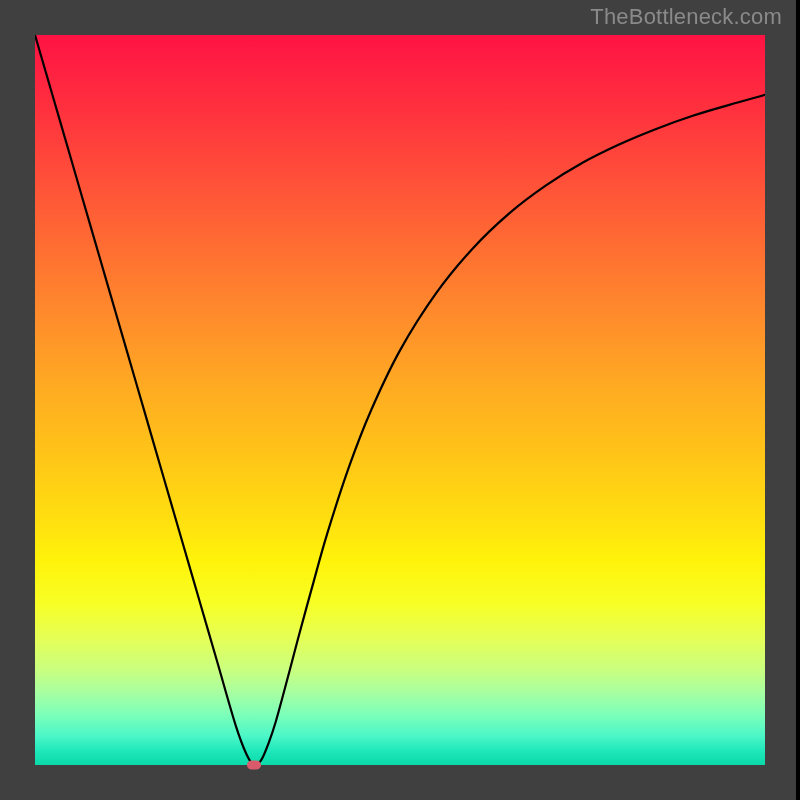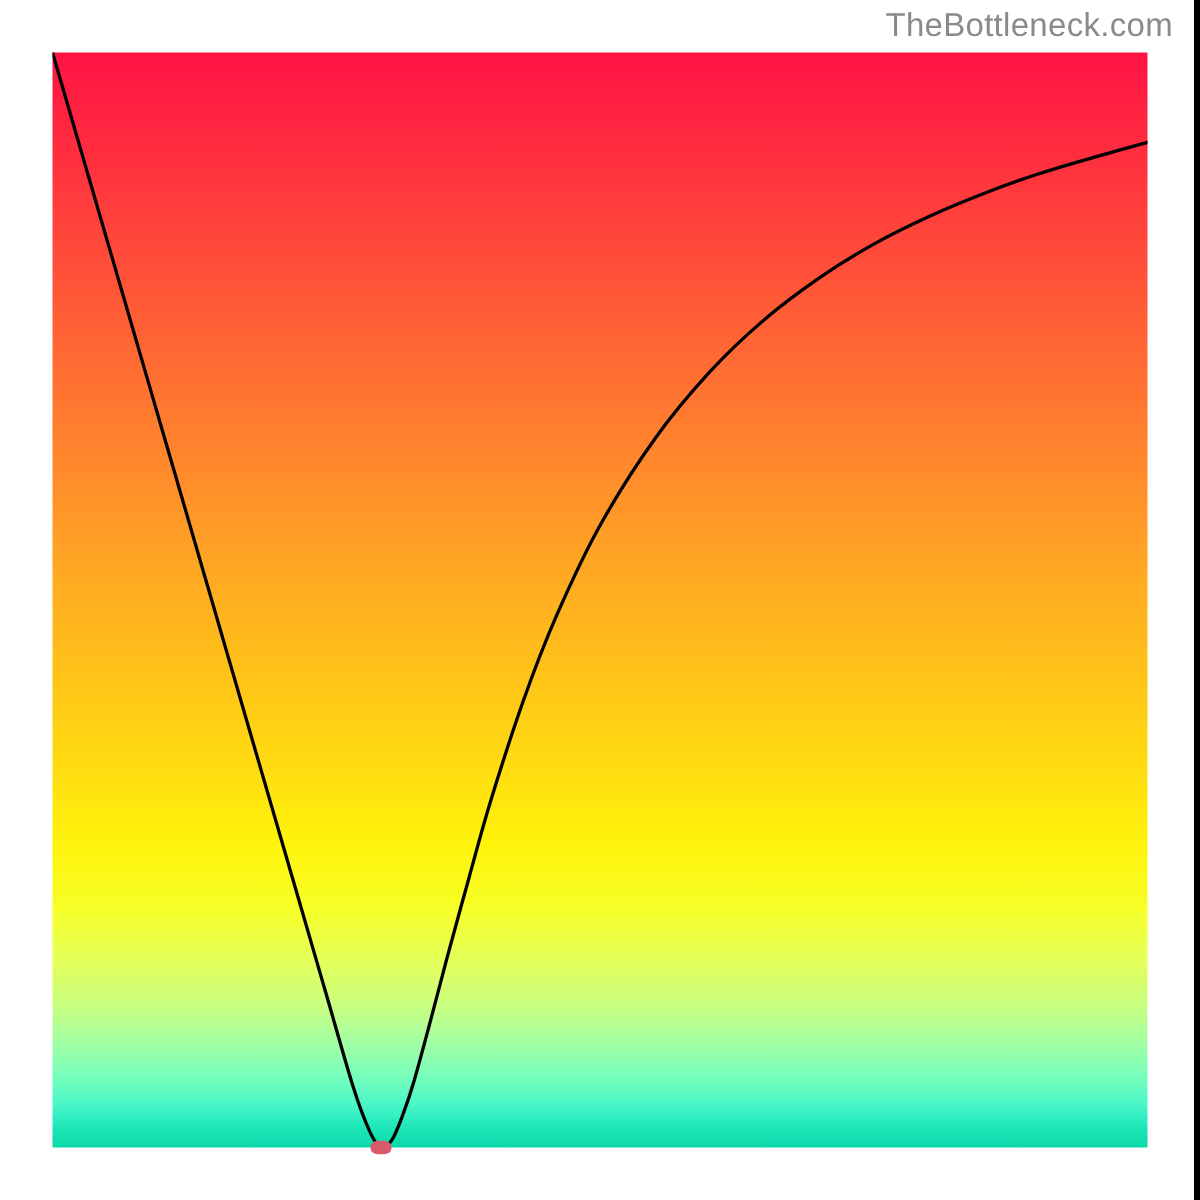--- a/index.html
+++ b/index.html
@@ -7,21 +7,21 @@
     padding: 0;
     width: 800px;
     height: 800px;
     background: #000000;
     overflow: hidden;
   }
   .container {
     position: relative;
     width: 796px;
     height: 800px;
-    background: #ffffff;
+    background: #404040;
   }
   .watermark {
     position: absolute;
     top: 4px;
     right: 14px;
     font-family: Arial, Helvetica, sans-serif;
     font-size: 22px;
     font-weight: 500;
     color: #8a8a8a;
     letter-spacing: 0.2px;

